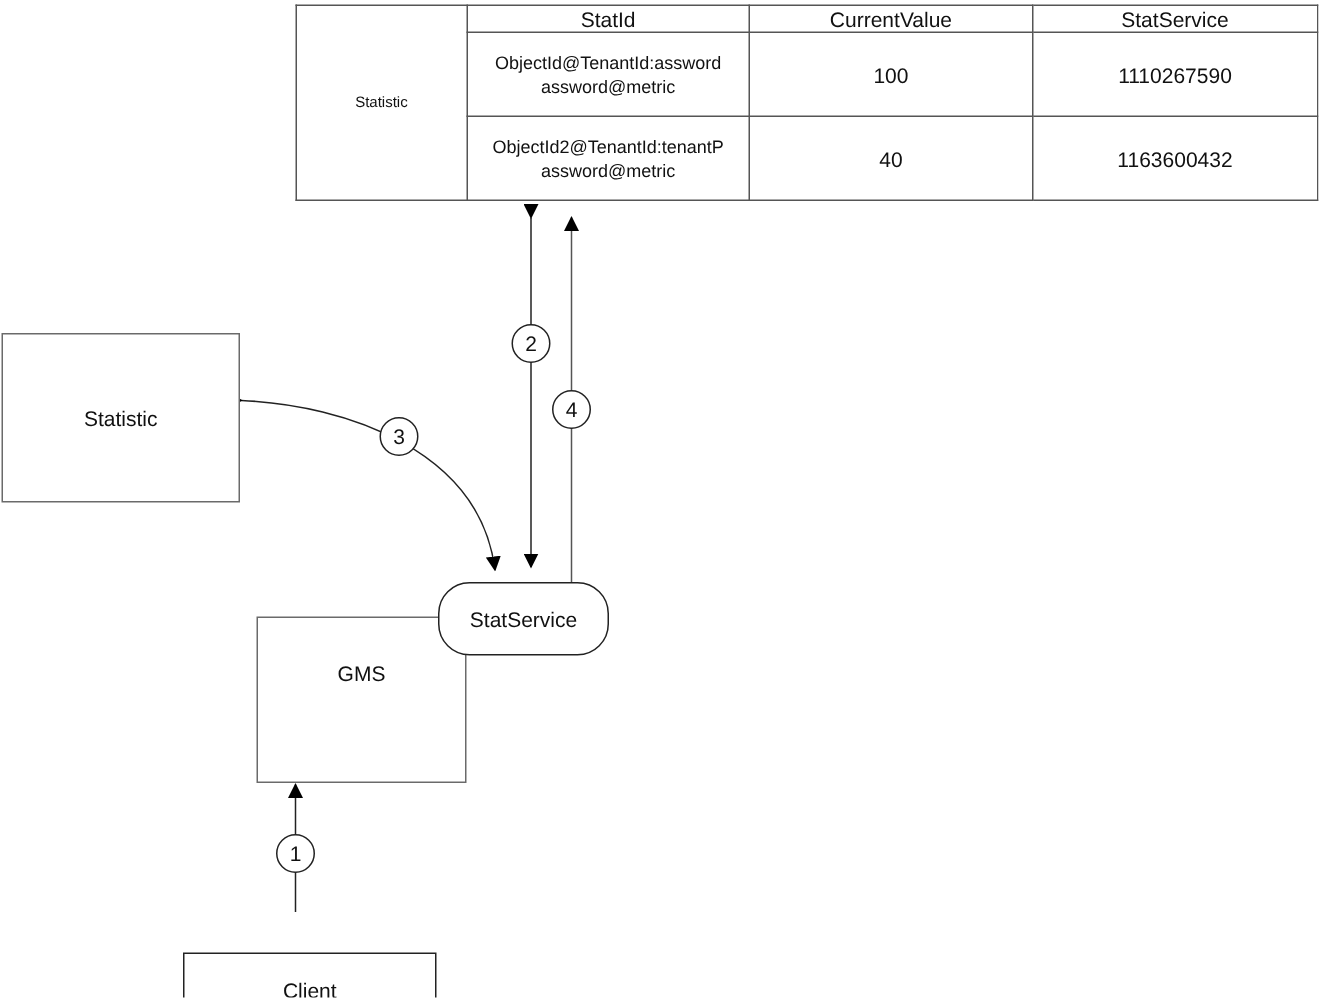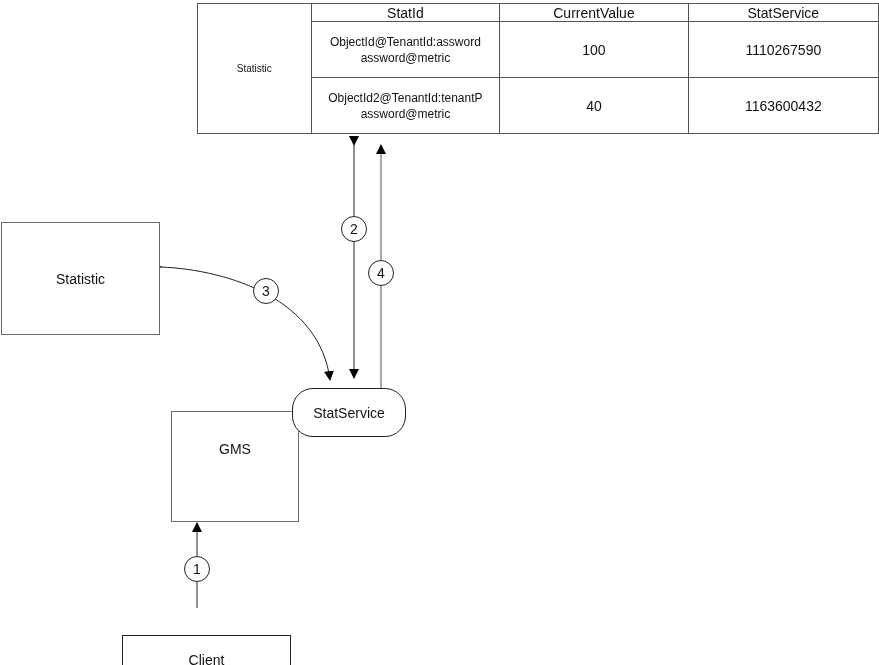--- a/index.html
+++ b/index.html
@@ -48,20 +48,20 @@
   </tr>
   <tr style="height:56px;">
     <td class="small"><span>ObjectId2@TenantId:tenantP</span><br><span>assword@metric</span></td>
     <td class="val">40</td>
     <td class="val">1163600432</td>
   </tr>
 </tbody>
   </table>
 
 <div class="box gray" style="left:1px;top:222px;width:159px;height:113px;">Statistic</div>
-<div class="box gray" style="left:171px;top:411px;width:128px;height:111px;padding-bottom:36px;">GMS</div>
+<div class="box gray" style="left:171px;top:411px;width:140px;height:111px;padding-bottom:36px;">GMS</div>
 <div class="box" style="left:292px;top:388px;width:114px;height:49px;border-radius:21px;">StatService</div>
 <div class="box" style="left:122px;top:635px;width:169px;height:50px;">Client</div>
 
 <div class="circ" style="left:184px;top:556px;">1</div>
 <div class="circ" style="left:341px;top:216px;">2</div>
 <div class="circ" style="left:253px;top:278px;">3</div>
 <div class="circ" style="left:368px;top:260px;">4</div>
 
 </body></html>

